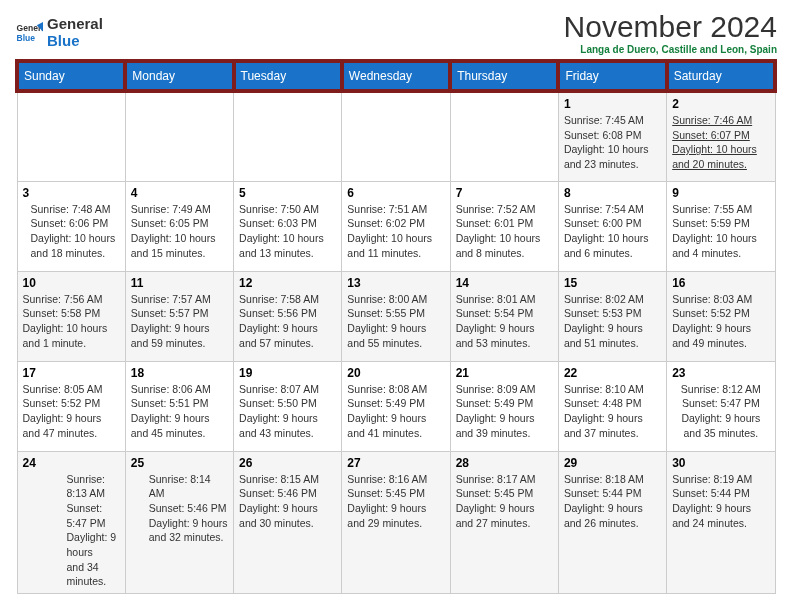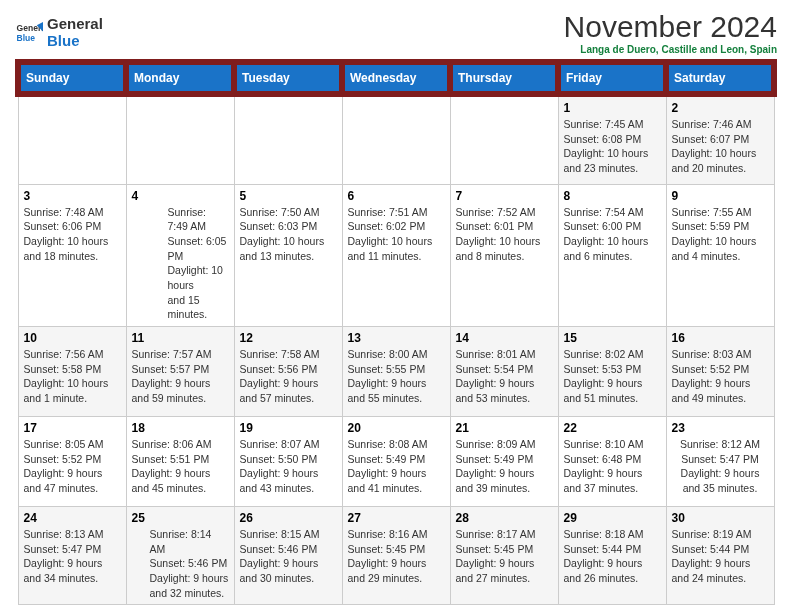--- a/index.html
+++ b/index.html
@@ -43,22 +43,22 @@
       width: 100%;
       border-collapse: collapse;
       font-size: 11px;
     }
     .calendar th {
       background: #1a73c8;
       color: #fff;
       text-align: left;
       padding: 6px 5px;
       font-size: 12px;
-      font-weight: bold;
-      border: 6px solid #7f1d1d;
+      font-weight: normal;
+      border: 4px solid #7f1d1d;
     }
     .calendar td {
       border: 1px solid #ccc;
       vertical-align: top;
       padding: 4px 5px;
       width: calc(100% / 7);
       height: 90px;
       background: #fff;
     }
     .calendar tr:nth-child(odd) td {
@@ -125,37 +125,37 @@
         <td class="empty-cell"></td>
         <td>
           <span class="day-num">1</span>
           <div class="cell-content" style="white-space: pre-line;">Sunrise: 7:45 AM
 Sunset: 6:08 PM
 Daylight: 10 hours
 and 23 minutes.</div>
         </td>
         <td>
           <span class="day-num">2</span>
-          <div class="cell-content" style="white-space: pre-line;">Sunrise: 7:46 AM
+          <div class="cell-content" style="white-space: pre-line; text-decoration: underline;">Sunrise: 7:46 AM
 Sunset: 6:07 PM
 Daylight: 10 hours
 and 20 minutes.</div>
         </td>
       </tr>
       <tr>
         <td>
           <span class="day-num">3</span>
-          <div class="cell-content" style="white-space: pre-line;">Sunrise: 7:48 AM
+          <div class="cell-content" style="white-space: pre-line; margin-left: 8px;">Sunrise: 7:48 AM
 Sunset: 6:06 PM
 Daylight: 10 hours
 and 18 minutes.</div>
         </td>
         <td>
           <span class="day-num">4</span>
-          <div class="cell-content" style="white-space: pre-line; margin-left: 36px;">Sunrise: 7:49 AM
+          <div class="cell-content" style="white-space: pre-line;">Sunrise: 7:49 AM
 Sunset: 6:05 PM
 Daylight: 10 hours
 and 15 minutes.</div>
         </td>
         <td>
           <span class="day-num">5</span>
           <div class="cell-content" style="white-space: pre-line;">Sunrise: 7:50 AM
 Sunset: 6:03 PM
 Daylight: 10 hours
 and 13 minutes.</div>
@@ -272,36 +272,36 @@
         <td>
           <span class="day-num">21</span>
           <div class="cell-content" style="white-space: pre-line;">Sunrise: 8:09 AM
 Sunset: 5:49 PM
 Daylight: 9 hours
 and 39 minutes.</div>
         </td>
         <td>
           <span class="day-num">22</span>
           <div class="cell-content" style="white-space: pre-line;">Sunrise: 8:10 AM
-Sunset: 6:48 PM
+Sunset: 4:48 PM
 Daylight: 9 hours
 and 37 minutes.</div>
         </td>
         <td>
           <span class="day-num">23</span>
           <div class="cell-content" style="white-space: pre-line; text-align: center;">Sunrise: 8:12 AM
 Sunset: 5:47 PM
 Daylight: 9 hours
 and 35 minutes.</div>
         </td>
       </tr>
       <tr>
         <td>
           <span class="day-num">24</span>
-          <div class="cell-content" style="white-space: pre-line;">Sunrise: 8:13 AM
+          <div class="cell-content" style="white-space: pre-line; margin-left: 44px;">Sunrise: 8:13 AM
 Sunset: 5:47 PM
 Daylight: 9 hours
 and 34 minutes.</div>
         </td>
         <td>
           <span class="day-num">25</span>
           <div class="cell-content" style="white-space: pre-line; margin-left: 18px;">Sunrise: 8:14 AM
 Sunset: 5:46 PM
 Daylight: 9 hours
 and 32 minutes.</div>

